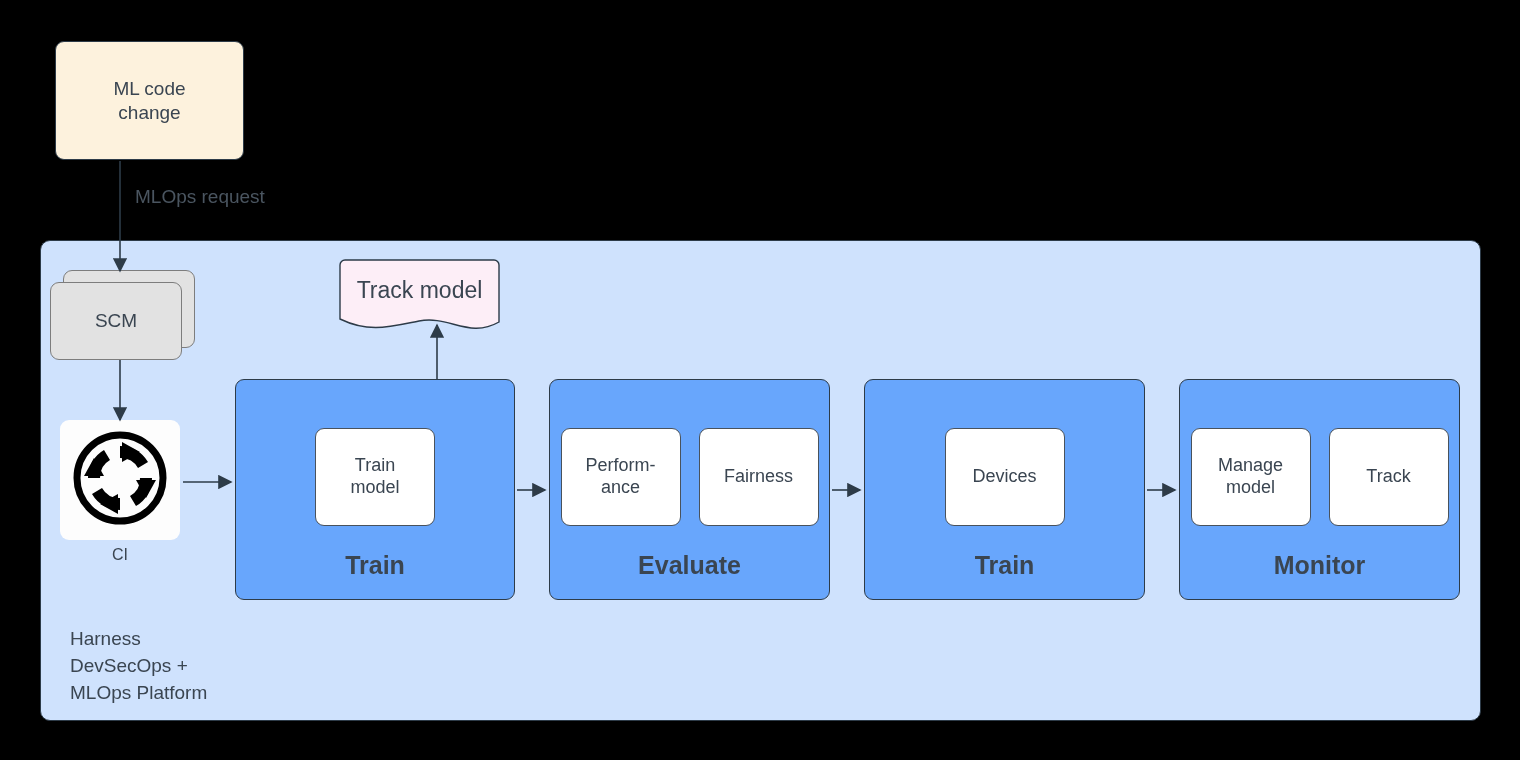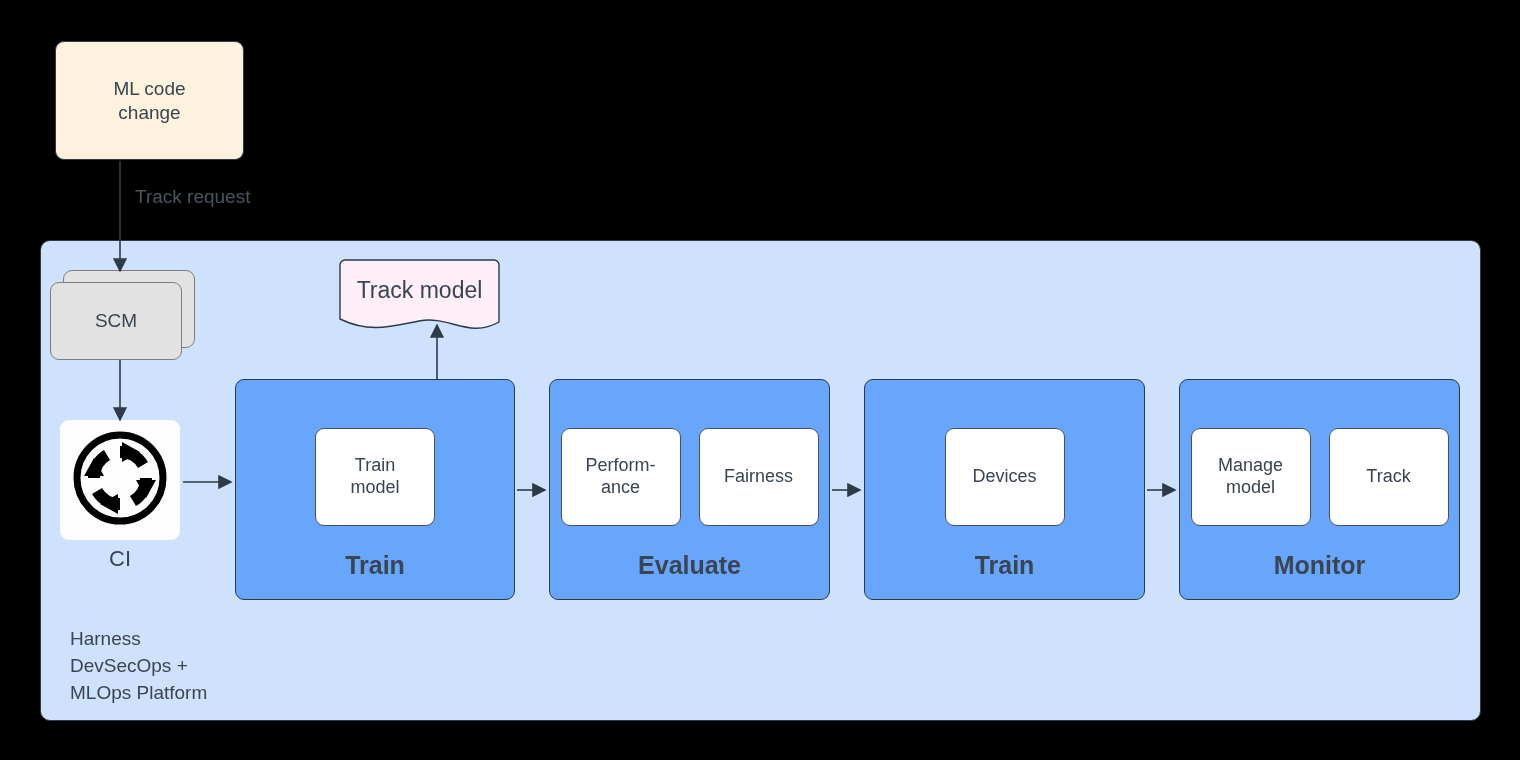--- a/index.html
+++ b/index.html
@@ -113,21 +113,21 @@
     display: flex;
     align-items: center;
     justify-content: center;
   }
   #ci-label {
     position: absolute;
     left: 60px;
     top: 546px;
     width: 120px;
     text-align: center;
-    font-size: 22px;
+    font-size: 16px;
     color: #3a4551;
   }
 
   
   #track-model-note {
     position: absolute;
     left: 339px;
     top: 259px;
     width: 161px;
     height: 76px;
@@ -199,21 +199,21 @@
 </head>
 <body>
 
 <div id="canvas">
 
   <div id="ml-code-change">
     <span class="node-text">ML code
 change</span>
   </div>
 
-  <div id="pull-request-label">Track request</div>
+  <div id="pull-request-label">MLOps request</div>
 
   <div id="platform-container"></div>
 
   <div id="scm-group">
     <div class="scm-sheet" id="scm-sheet-back"></div>
     <div class="scm-sheet" id="scm-sheet-front">
       <span class="node-text">SCM</span>
     </div>
   </div>
 

